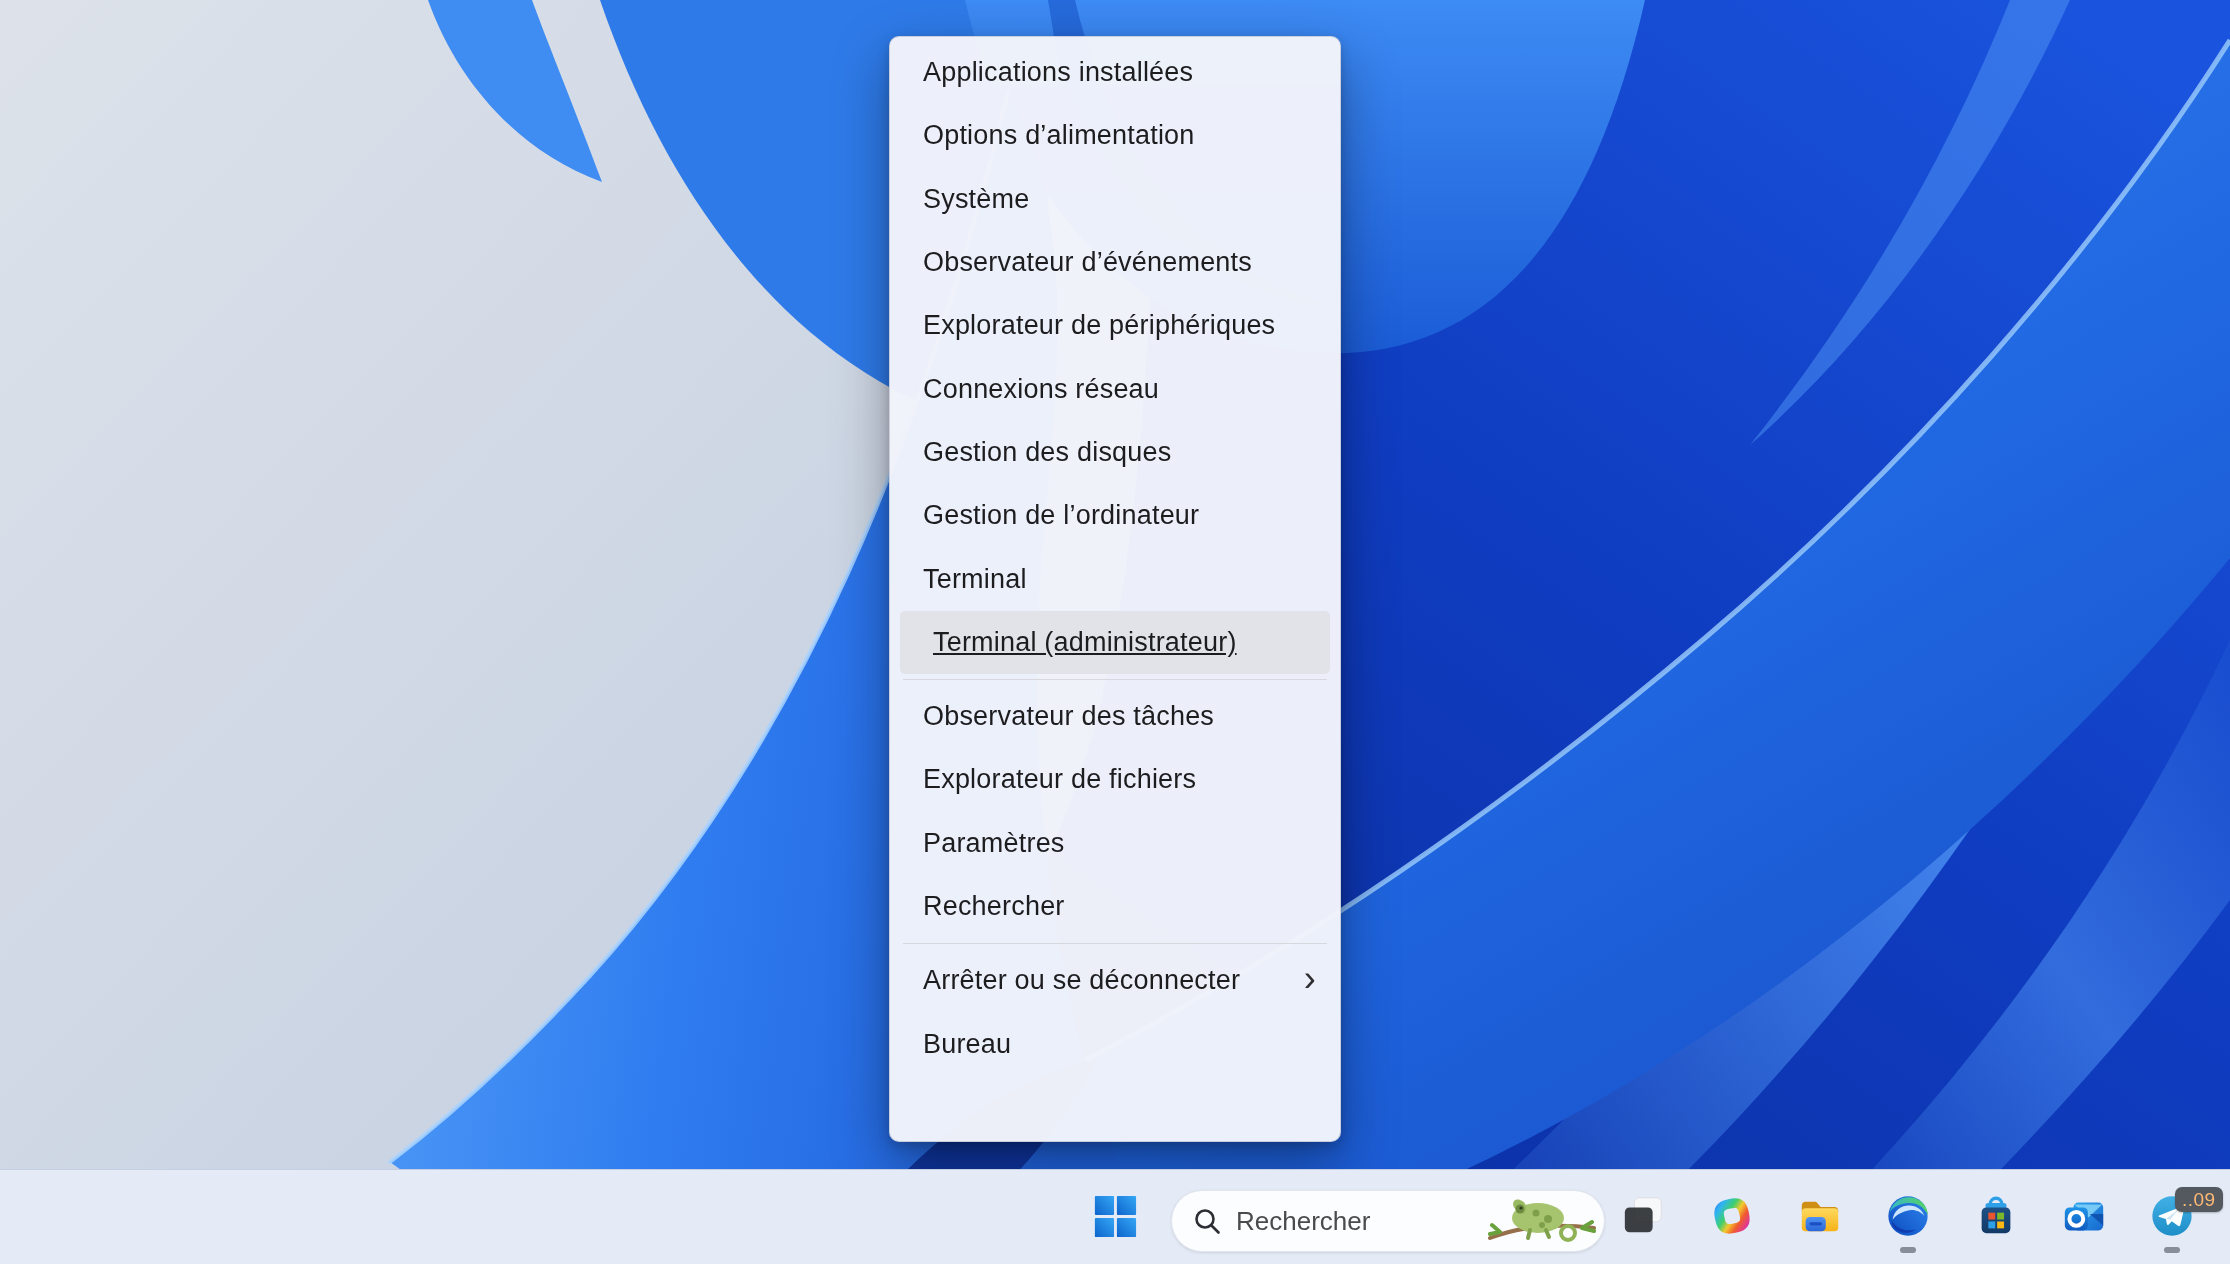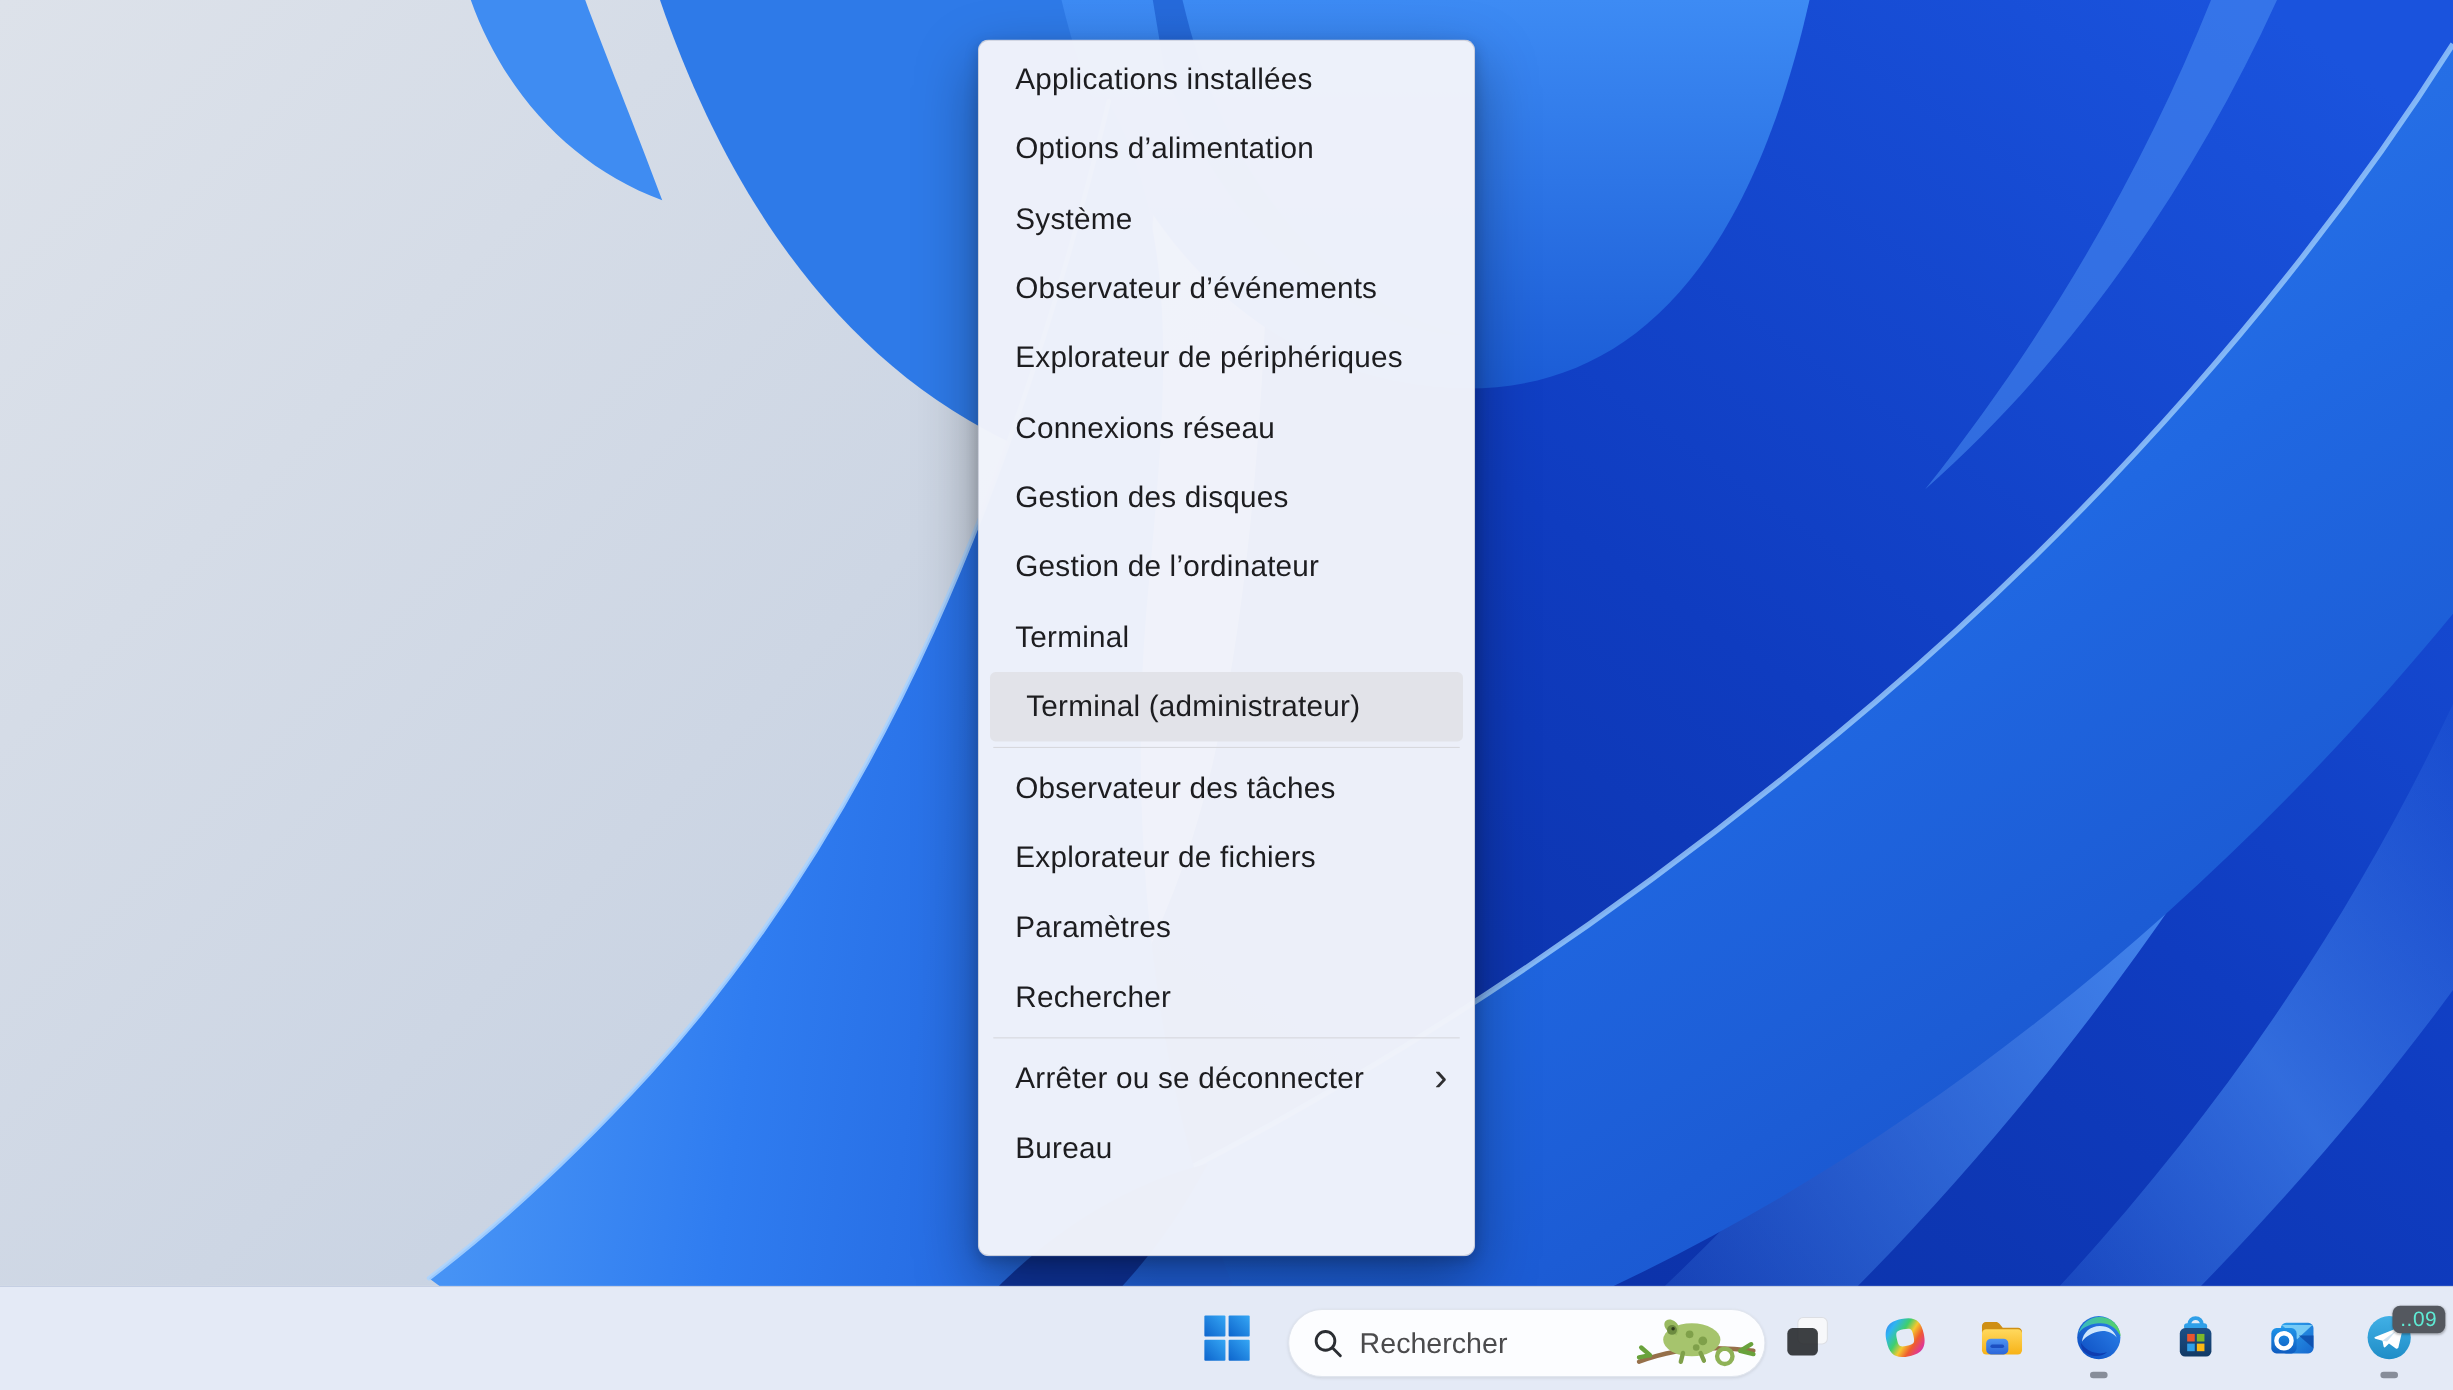--- a/index.html
+++ b/index.html
@@ -24,20 +24,21 @@
   .mi {
     display:flex; align-items:center;
     height:63.3px; flex:0 0 63.3px;
     padding:0 24px 0 33px;
     font-size:27px; color:#1d1d20; letter-spacing:0.2px;
     white-space:nowrap; cursor:default;text-align:center;
   }
   .mi.hl {
     background:#e2e3e9; margin:0 10px; padding-right:14px;
     border-radius:5px;
+    text-decoration:underline;
   }
   .msep { height:1px; background:#d7d8dd; margin:5px 13px; flex:0 0 1px; }
   .chev { margin-left:auto; font-size:36px; line-height:1; color:#2f2f31; transform:translateY(-2px); }
 
   
   .taskbar {
     position:absolute; left:0; top:1169px; width:2230px; height:95px;
     background:#e4eaf6;
     border-top:1px solid rgba(195,206,226,0.95);
   }
@@ -54,21 +55,21 @@
     overflow:hidden;
   }
   .search-text { font-size:26px; color:#4b4b4d; margin-left:14px; flex:1 1 auto; }
   .cham { width:112px; height:58px; flex:0 0 auto; }
   .run-dot {
     position:absolute; top:77px; width:16px; height:6px; border-radius:3px;
     background:#878d99;
   }
   .tb-badge {
     position:absolute; left:26px; top:-6px;
-    background:#54585f; color:#5eead4;
+    background:#54585f; color:#fdba74;
     font-size:19px; line-height:25px; padding:0 7px;
     border-radius:7px; letter-spacing:0.5px;
     box-shadow:0 1px 2px rgba(0,0,0,0.25);
   }
 </style>
 </head>
 <body>
 
 <svg class="wallpaper" viewBox="0 0 2230 1264" preserveAspectRatio="none">
   <defs>

